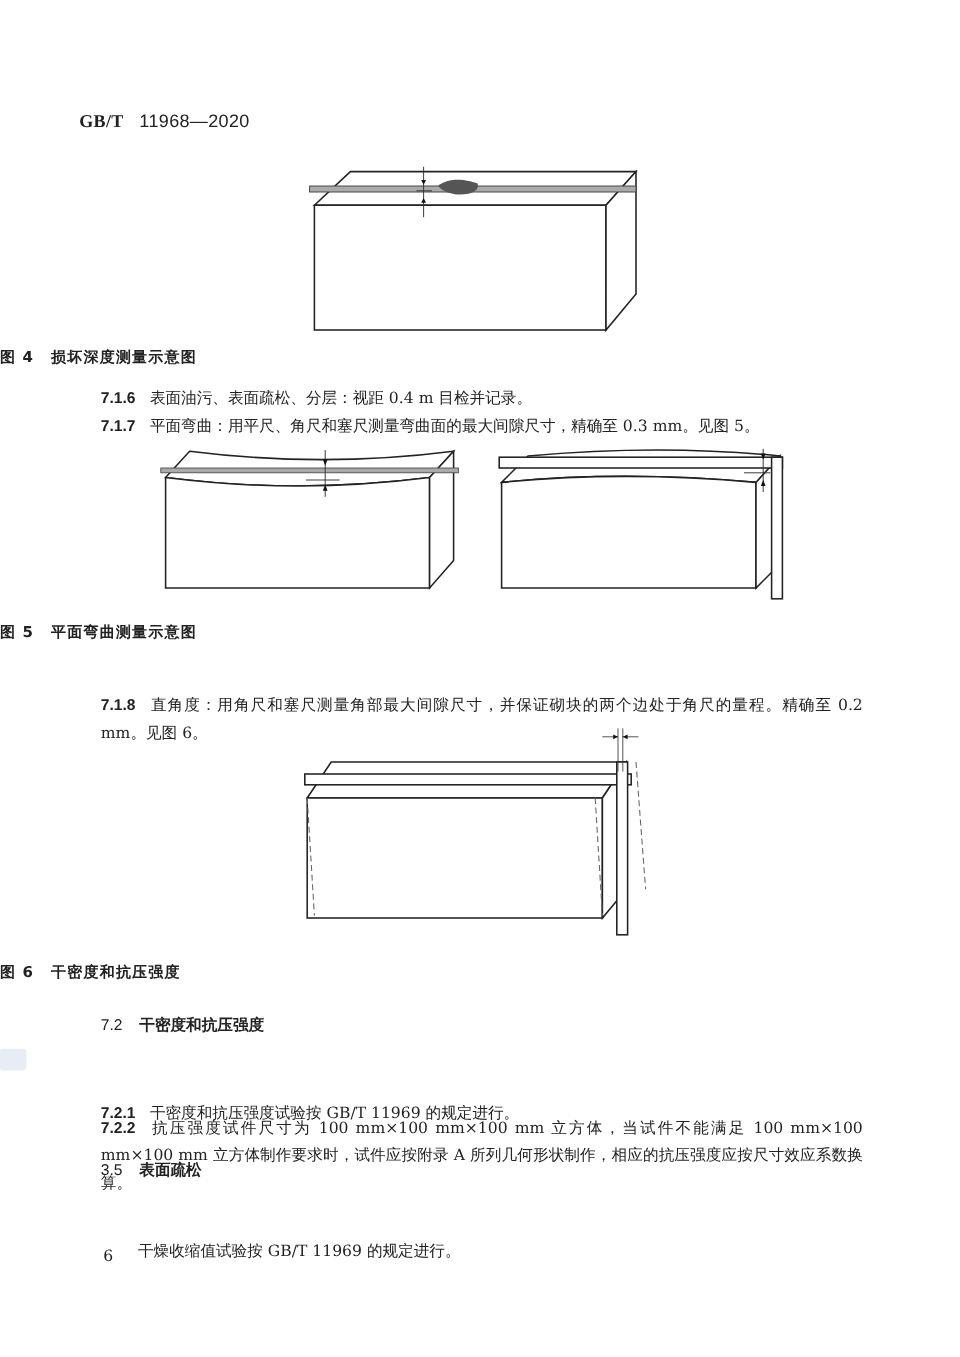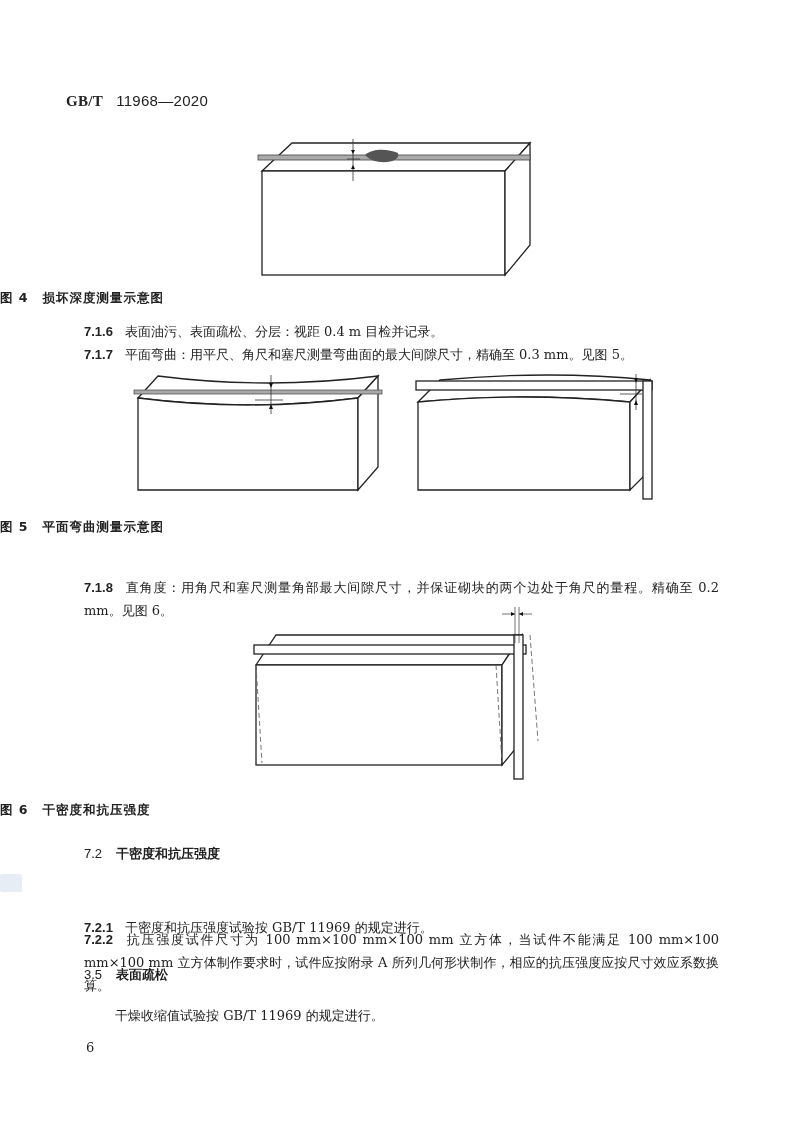--- a/index.html
+++ b/index.html
@@ -144,17 +144,17 @@
   <span class="sec">7.2.1</span><span>干密度和抗压强度试验按 GB/T 11969 的规定进行。</span>
 </div>
 
 <div class="abs para" style="top:893px;margin-top:35px;">
   <span class="sec">7.2.2</span><span>抗压强度试件尺寸为 100 mm×100 mm×100 mm 立方体，当试件不能满足 100 mm×100 mm×100 mm 立方体制作要求时，试件应按附录 A 所列几何形状制作，相应的抗压强度应按尺寸效应系数换算。</span>
 </div>
 
 <div class="abs heading" style="top:966px;">
   <span class="sec">3.5</span><span>表面疏松</span>
 </div>
-<div class="abs para" style="top:1004px; left:115px; width:600px;">
+<div class="abs para" style="top:1032px; left:115px; width:600px;">
   <span>干燥收缩值试验按 GB/T 11969 的规定进行。</span>
 </div>
 
 <div class="abs page-num">6</div>
 
 </body></html>

